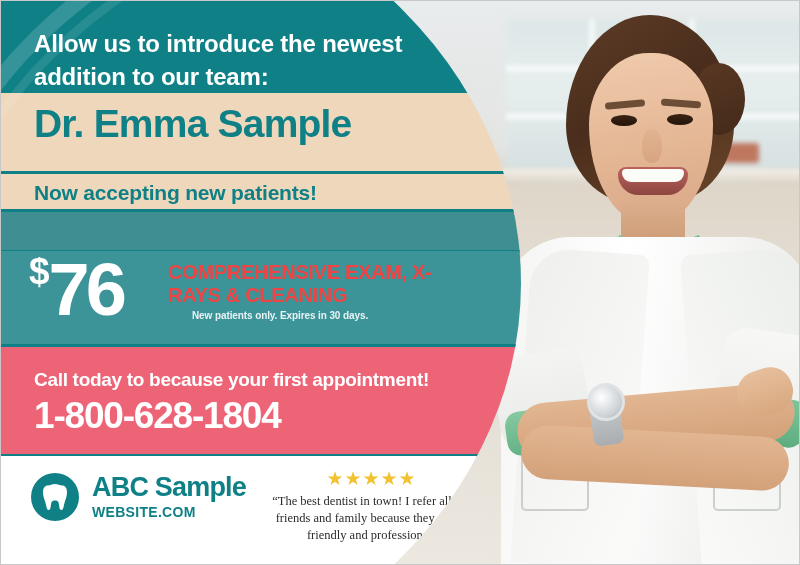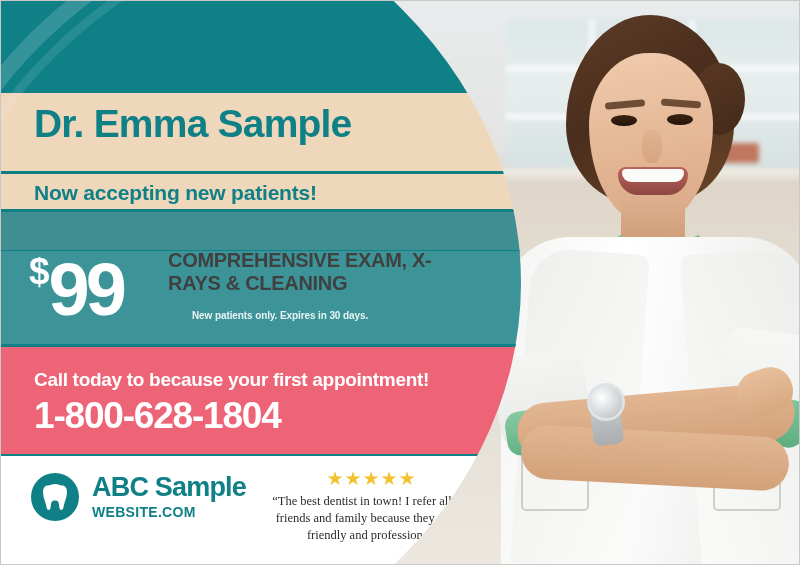--- a/index.html
+++ b/index.html
@@ -156,22 +156,22 @@
     position:absolute;left:33px;top:221px;
     color:#ffffff;font-size:14px;font-weight:bold;letter-spacing:4.6px;
   }
   .price{
     position:absolute;left:28px;top:252px;
     color:#ffffff;font-weight:bold;line-height:1;
   }
   .price .dollar{font-size:37px;vertical-align:top;letter-spacing:-1px;}
   .price .num{font-size:74px;letter-spacing:-4px;}
   .offer-txt{
-    position:absolute;left:167px;top:248px;width:270px;
-    color:#404040;font-weight:bold;font-size:20px;line-height:1.16;
+    position:absolute;left:167px;top:260px;width:270px;
+    color:#ef4444;font-weight:bold;font-size:20px;line-height:1.16;
     letter-spacing:-.3px;
   }
   .fineprint{
     position:absolute;left:168px;top:309px;
     color:#e8f3f3;font-size:10px;font-weight:bold;letter-spacing:-.1px;padding-left:23px;
   }
   .call-lead{
     position:absolute;left:33px;top:368px;
     color:#ffffff;font-size:19px;font-weight:bold;letter-spacing:-.3px;
   }
@@ -267,28 +267,29 @@
       <div class="band band-call"></div>
       <div class="rule" style="top:343px"></div>
       <div class="rule" style="top:453px"></div>
       <div class="band band-foot"></div>
 
       <div class="arcs">
         <div class="arc arc1"></div>
         <div class="arc arc2"></div>
       </div>
 
+      <div class="headline">Allow us to introduce the newest addition to our team:</div>
 
       <div class="docname">Dr. Emma Sample</div>
 
       <div class="accepting">Now accepting new patients!</div>
 
 
       <div class="price">
-        <span class="dollar">$</span><span class="num">99</span>
+        <span class="dollar">$</span><span class="num">76</span>
       </div>
 
       <div class="offer-txt">COMPREHENSIVE EXAM, X-RAYS &amp; CLEANING</div>
 
       <div class="fineprint">New patients only. Expires in 30 days.</div>
 
       <div class="call-lead">Call today to because your first appointment!</div>
 
       <div class="phone">1-800-628-1804</div>
 

